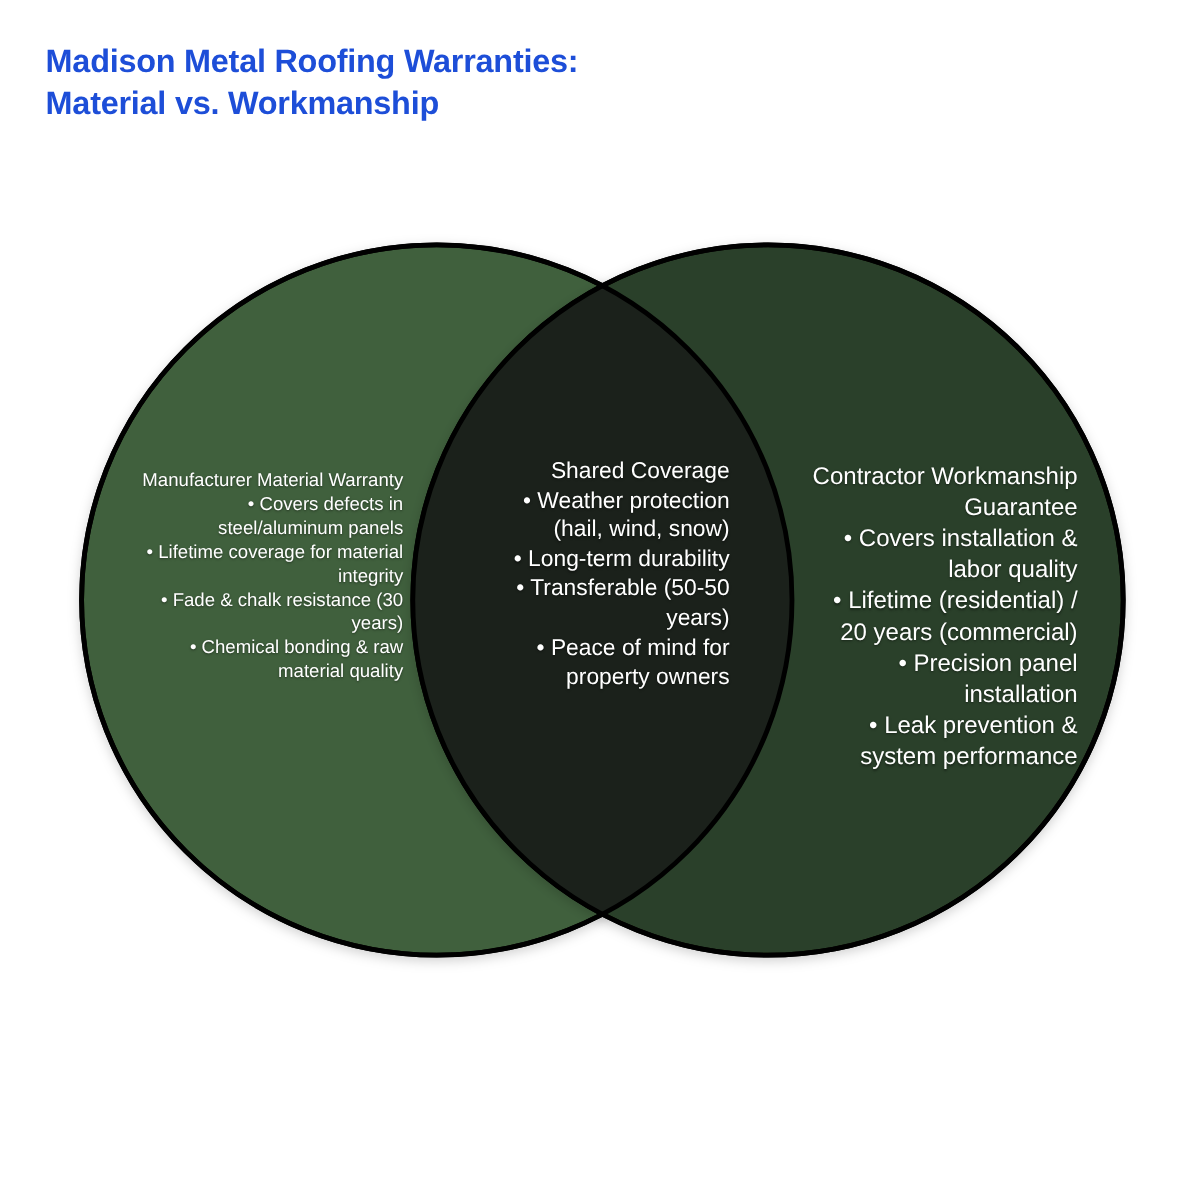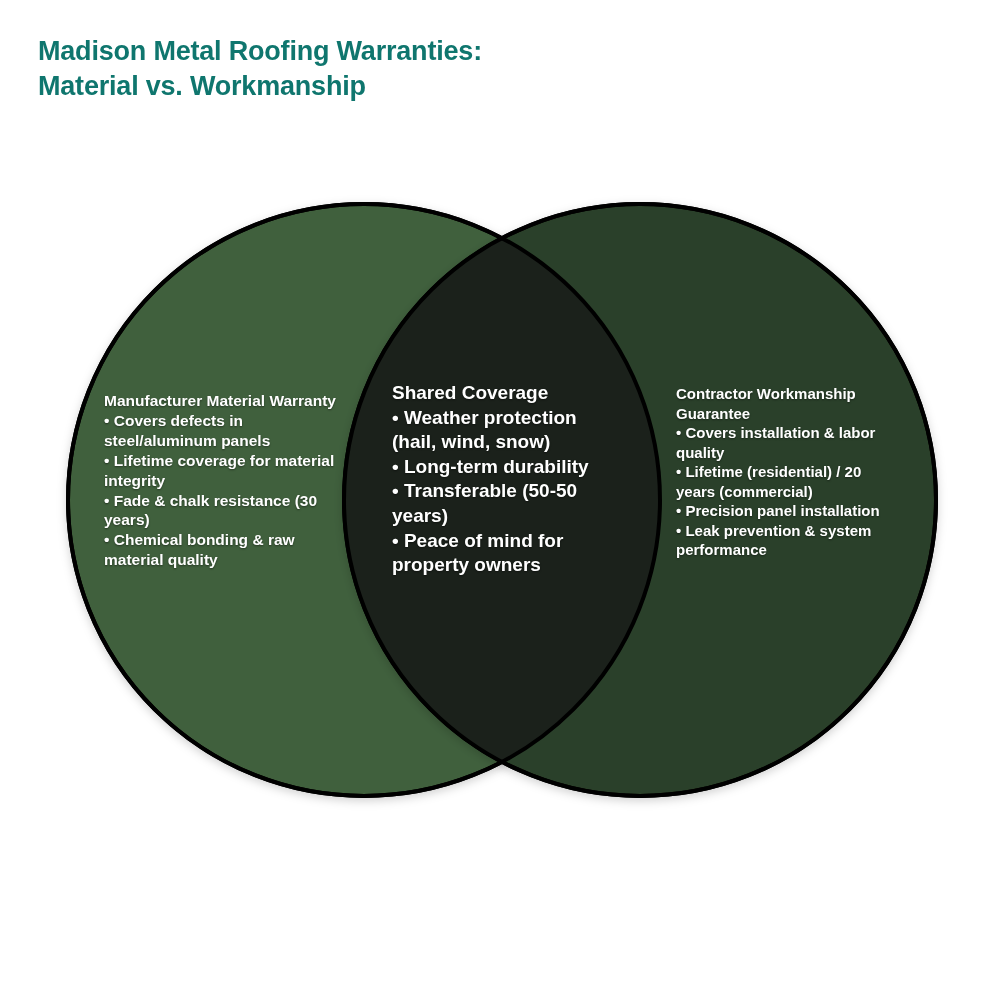--- a/index.html
+++ b/index.html
@@ -27,21 +27,21 @@
 
   
   #title {
     position: absolute;
     left: 38px;
     top: 34px;
     width: 740px;
     font-size: 27px;
     font-weight: bold;
     line-height: 1.28;
-    color: #0f766e;
+    color: #1d4ed8;
     letter-spacing: -0.2px;
     white-space: pre-line;
   }
 
   
   #venn {
     position: absolute;
     left: 0;
     top: 0;
     width: 1000px;
@@ -53,22 +53,22 @@
     top: 0;
     width: 1000px;
     height: 1000px;
     display: block;
   }
 
   
   .venn-text {
     position: absolute;
     color: #ffffff;
-    font-weight: bold;
-    text-align: left;
+    font-weight: normal;
+    text-align: right;
     white-space: pre-line;
     text-shadow: 0 1px 2px rgba(0,0,0,0.45);
     pointer-events: none;
   }
 
   #left-text {
     left: 104px;
     top: 391px;
     width: 232px;
     font-size: 15.5px;
@@ -80,21 +80,21 @@
     top: 381px;
     width: 216px;
     font-size: 19px;
     line-height: 1.295;
   }
 
   #right-text {
     left: 676px;
     top: 384px;
     width: 222px;
-    font-size: 15px;
+    font-size: 20px;
     line-height: 1.30;
   }
 </style>
 </head>
 <body>
 
 <div id="stage">
 
   <div id="title">Madison Metal Roofing Warranties:
 Material vs. Workmanship</div>

